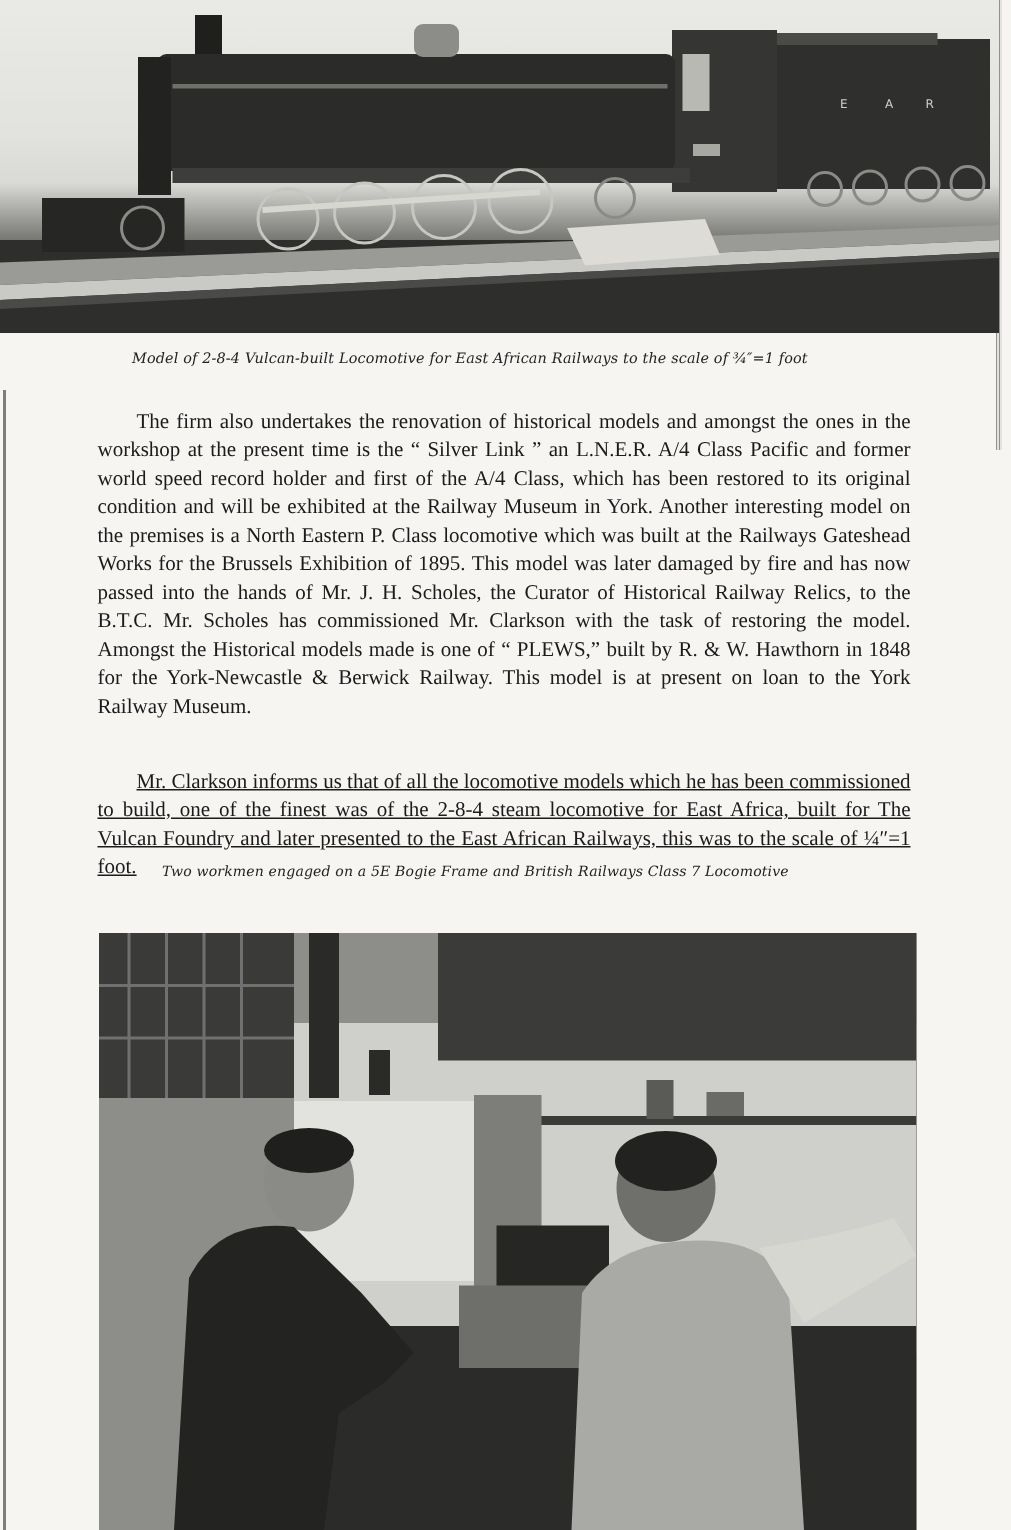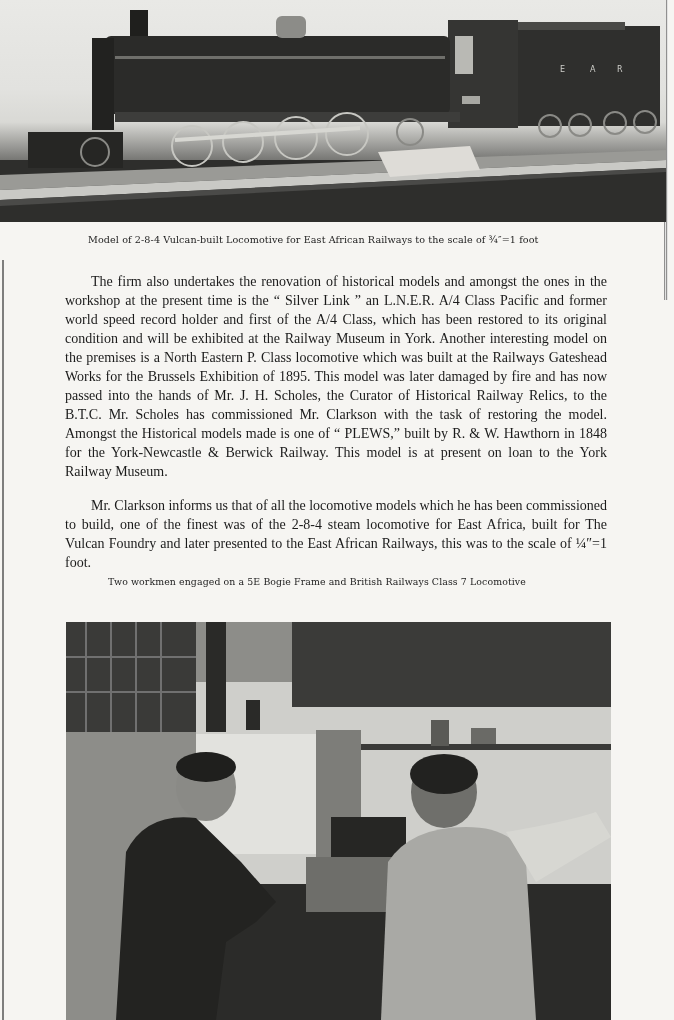--- a/index.html
+++ b/index.html
@@ -14,34 +14,34 @@
     background:repeating-linear-gradient(90deg,#777 0 1px,#ddd 1px 2px); opacity:.8; }
 
   
   .photo1 {
     position:absolute; left:0; top:0; width:666px; height:222px; overflow:hidden;
     background:linear-gradient(180deg,#e9e9e6 0%,#e2e2df 40%,#d9d9d5 55%,#3d3d3b 82%,#2b2b29 100%);
   }
   .photo1 svg { position:absolute; left:0; top:0; }
 
   .caption {
-    position:absolute; font-family:"DejaVu Serif", serif;
+    position:absolute; font-style:italic; font-family:"DejaVu Serif", serif;
     font-size:9.6px; color:#222; white-space:nowrap; letter-spacing:.1px;text-align:center;
   }
   .cap1 { left:88px; top:234px; }
   .cap2 { left:108px; top:576px; font-size:9.4px; }
 
   .body-text {
     position:absolute; left:65px; width:542px;
     font-family:"Liberation Serif", "DejaVu Serif", serif;
     font-size:14px; line-height:19px; text-align:justify; color:#1b1b1b;
     margin:0;
   }
   .para1 { top:272px; text-indent:26px; }
-  .para2 { top:496px; text-indent:26px; }
+  .para2 { top:512px; text-indent:26px;text-decoration:underline; }
 
   
   .photo2 {
     position:absolute; left:66px; top:622px; width:545px; height:398px; overflow:hidden;
     background:#3a3a38;
   }
   .photo2 svg { position:absolute; left:0; top:0; }
 </style>
 </head>
 <body>

